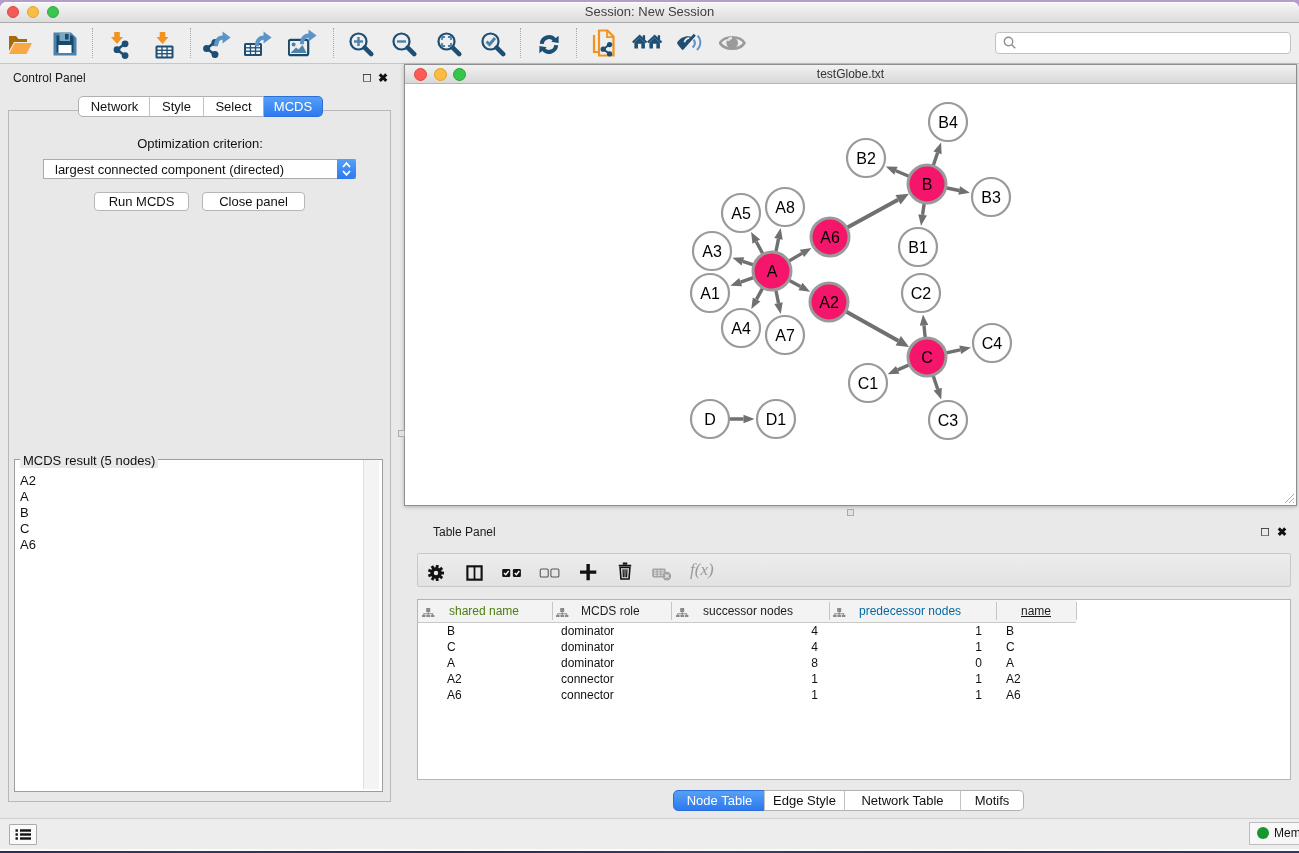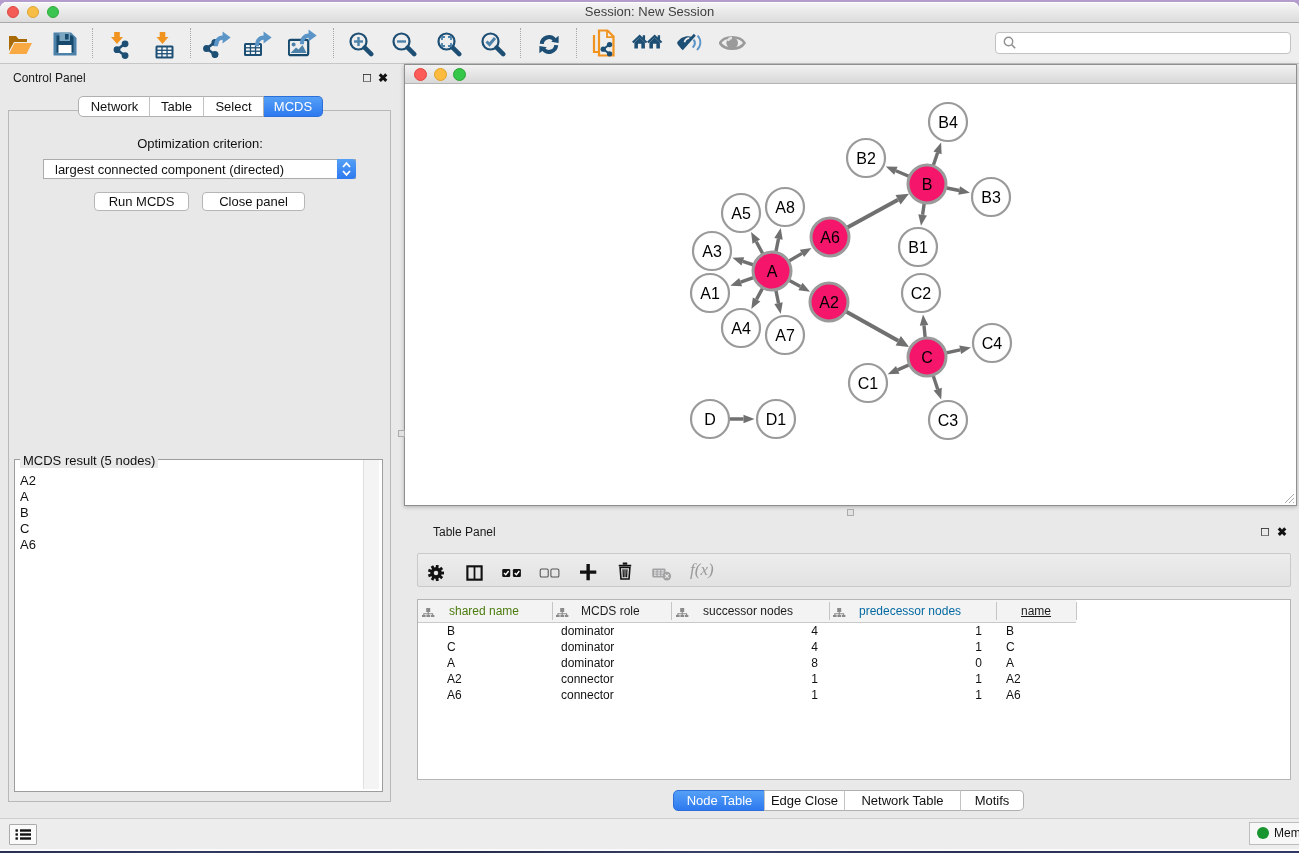--- a/index.html
+++ b/index.html
@@ -211,21 +211,21 @@
       </svg>
     </div>
 </div>
 
 <div class="ptitle abs" style="left:13px;top:71px;">Control Panel</div>
 <div class="winbtn" style="left:362px;top:70px;font-weight:normal;">◻</div>
 <div class="winbtn" style="left:378px;top:71px;">✖</div>
 <div id="cp-panel"></div>
 
 <div class="tabseg" style="left:78px;top:96px;width:71px;border-radius:5px 0 0 5px;">Network</div>
-<div class="tabseg" style="left:150px;top:96px;width:53px;border-left:1px solid #c2c2c2;margin-left:-1px;">Table</div>
+<div class="tabseg" style="left:150px;top:96px;width:53px;border-left:1px solid #c2c2c2;margin-left:-1px;">Style</div>
 <div class="tabseg" style="left:204px;top:96px;width:59px;border-left:1px solid #c2c2c2;margin-left:-1px;">Select</div>
 <div class="tabseg tabsel" style="left:264px;top:96px;width:58px;border-radius:0 5px 5px 0;border-left:none;">MCDS</div>
 
 <div class="abs" style="left:0px;top:136px;width:400px;text-align:center;font-size:13px;color:#111;">Optimization criterion:</div>
 
 <div class="abs" style="left:43px;top:159px;width:311px;height:18px;background:#fff;border:1px solid #ababab;border-radius:0;">
   <div class="abs" style="left:11px;top:2px;font-size:13px;color:#111;">largest connected component (directed)</div>
   <div class="abs" style="right:-1px;top:-1px;width:19px;height:20px;border-radius:0 4px 4px 0;background:linear-gradient(#55a0f6,#2d79f0);">
     <svg width="19" height="20" viewBox="0 0 19 20">
         <path d="M6 8 L9.5 4.2 L13 8" stroke="#fff" stroke-width="1.8" fill="none"></path>
@@ -239,20 +239,21 @@
 <div class="abs" style="left:14px;top:459px;width:367px;height:331px;border:1px solid #9d9d9d;background:#fff;"></div>
 <div class="abs" style="left:20px;top:453px;background:#e8e8e8;padding:0 3px;font-size:13px;color:#111;">MCDS result (5 nodes)</div>
 <div class="abs" style="left:20px;top:473px;font-size:13px;color:#111;line-height:16px;">A2<br>A<br>B<br>C<br>A6</div>
 <div class="abs" style="left:363px;top:460px;width:15px;height:329px;background:#f4f4f4;border-left:1px solid #e0e0e0;"></div>
 
 <div class="abs" style="left:404px;top:64px;width:891px;height:440px;border:1px solid #8f8f8f;background:#fff;box-shadow:0 1px 4px rgba(0,0,0,0.25);">
   <div class="abs" style="left:0;top:0;width:891px;height:18px;background:linear-gradient(#f2f2f2,#d8d8d8);border-bottom:1px solid #b4b4b4;">
     <div class="tl" style="left:9px;top:3px;width:11px;height:11px;background:#fc5b57;border:0.5px solid #e2443f;"></div>
     <div class="tl" style="left:29px;top:3px;width:11px;height:11px;background:#fdbc40;border:0.5px solid #dfa023;"></div>
     <div class="tl" style="left:48px;top:3px;width:11px;height:11px;background:#34c74a;border:0.5px solid #2aa334;"></div>
+    <div style="position:absolute;top:2px;width:891px;text-align:center;font-size:12px;color:#333;">testGlobe.txt</div>
   </div>
   <div class="abs" style="left:0;top:19px;width:891px;height:421px;background:#fff;overflow:hidden;" id="graphbox">
 <svg width="892" height="423" viewBox="0 0 892 423" style="position:absolute;left:0;top:0" font-family="Liberation Sans, sans-serif">
         <line x1="367.0" y1="187.0" x2="335.6" y2="198.1" stroke="#707070" stroke-width="3.4"></line>
         <polygon points="325.3,201.8 334.2,194.1 337.1,202.2" fill="#707070"></polygon>
         <line x1="367.0" y1="187.0" x2="337.8" y2="177.3" stroke="#707070" stroke-width="3.4"></line>
         <polygon points="327.4,173.8 339.2,173.2 336.5,181.4" fill="#707070"></polygon>
         <line x1="367.0" y1="187.0" x2="351.5" y2="215.4" stroke="#707070" stroke-width="3.4"></line>
         <polygon points="346.3,225.1 347.8,213.4 355.3,217.5" fill="#707070"></polygon>
         <line x1="367.0" y1="187.0" x2="351.3" y2="157.7" stroke="#707070" stroke-width="3.4"></line>
@@ -475,21 +476,21 @@
     <div style="position:absolute;left:464px;top:72px;width:100px;text-align:right;font-size:12px;color:#111;">1</div>
     <div style="position:absolute;left:588px;top:72px;font-size:12px;color:#111;">A2</div>
     <div style="position:absolute;left:29px;top:88px;font-size:12px;color:#111;">A6</div>
     <div style="position:absolute;left:143px;top:88px;font-size:12px;color:#111;">connector</div>
     <div style="position:absolute;left:300px;top:88px;width:100px;text-align:right;font-size:12px;color:#111;">1</div>
     <div style="position:absolute;left:464px;top:88px;width:100px;text-align:right;font-size:12px;color:#111;">1</div>
     <div style="position:absolute;left:588px;top:88px;font-size:12px;color:#111;">A6</div>
 </div>
 
 <div class="tabseg tabsel" style="left:673px;top:790px;width:91px;border-radius:5px 0 0 5px;">Node Table</div>
-<div class="tabseg" style="left:765px;top:790px;width:79px;border-left:1px solid #c2c2c2;margin-left:-1px;">Edge Close</div>
+<div class="tabseg" style="left:765px;top:790px;width:79px;border-left:1px solid #c2c2c2;margin-left:-1px;">Edge Style</div>
 <div class="tabseg" style="left:845px;top:790px;width:115px;border-left:1px solid #c2c2c2;margin-left:-1px;">Network Table</div>
 <div class="tabseg" style="left:961px;top:790px;width:62px;border-radius:0 5px 5px 0;border-left:1px solid #c2c2c2;margin-left:-1px;">Motifs</div>
 
 <div class="abs" style="left:0;top:818px;width:1299px;height:32px;background:#ededed;border-top:1px solid #cfcfcf;"></div>
 <div class="abs" style="left:9px;top:824px;width:26px;height:19px;background:#fafafa;border:1px solid #ababab;border-radius:1px;">
   <svg width="26" height="19">
       <g stroke="#111" stroke-width="2.4">
         <line x1="10" y1="5.5" x2="21" y2="5.5"></line>
         <line x1="10" y1="9.5" x2="21" y2="9.5"></line>
         <line x1="10" y1="13.5" x2="21" y2="13.5"></line>

